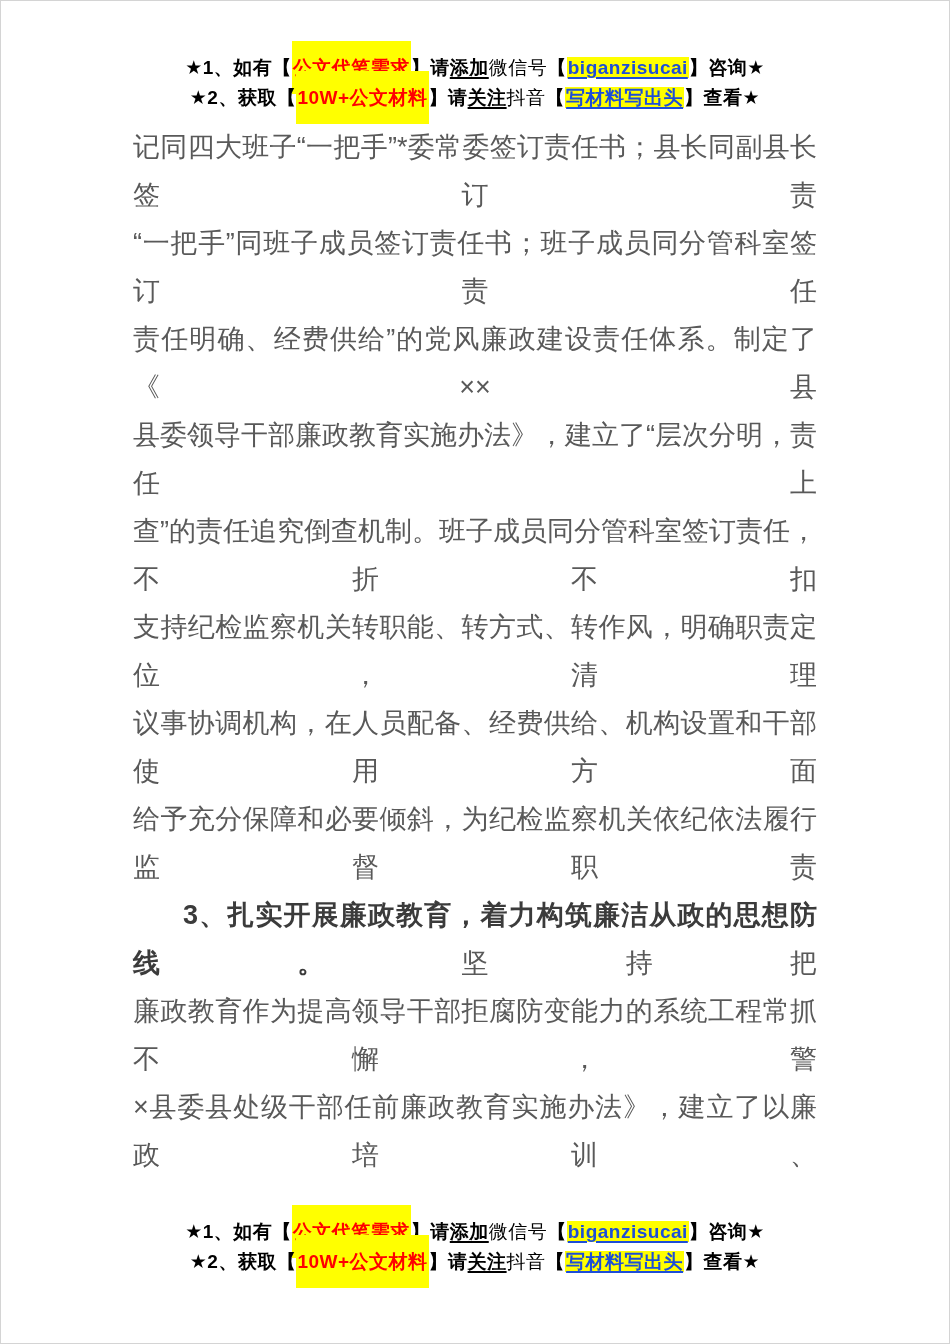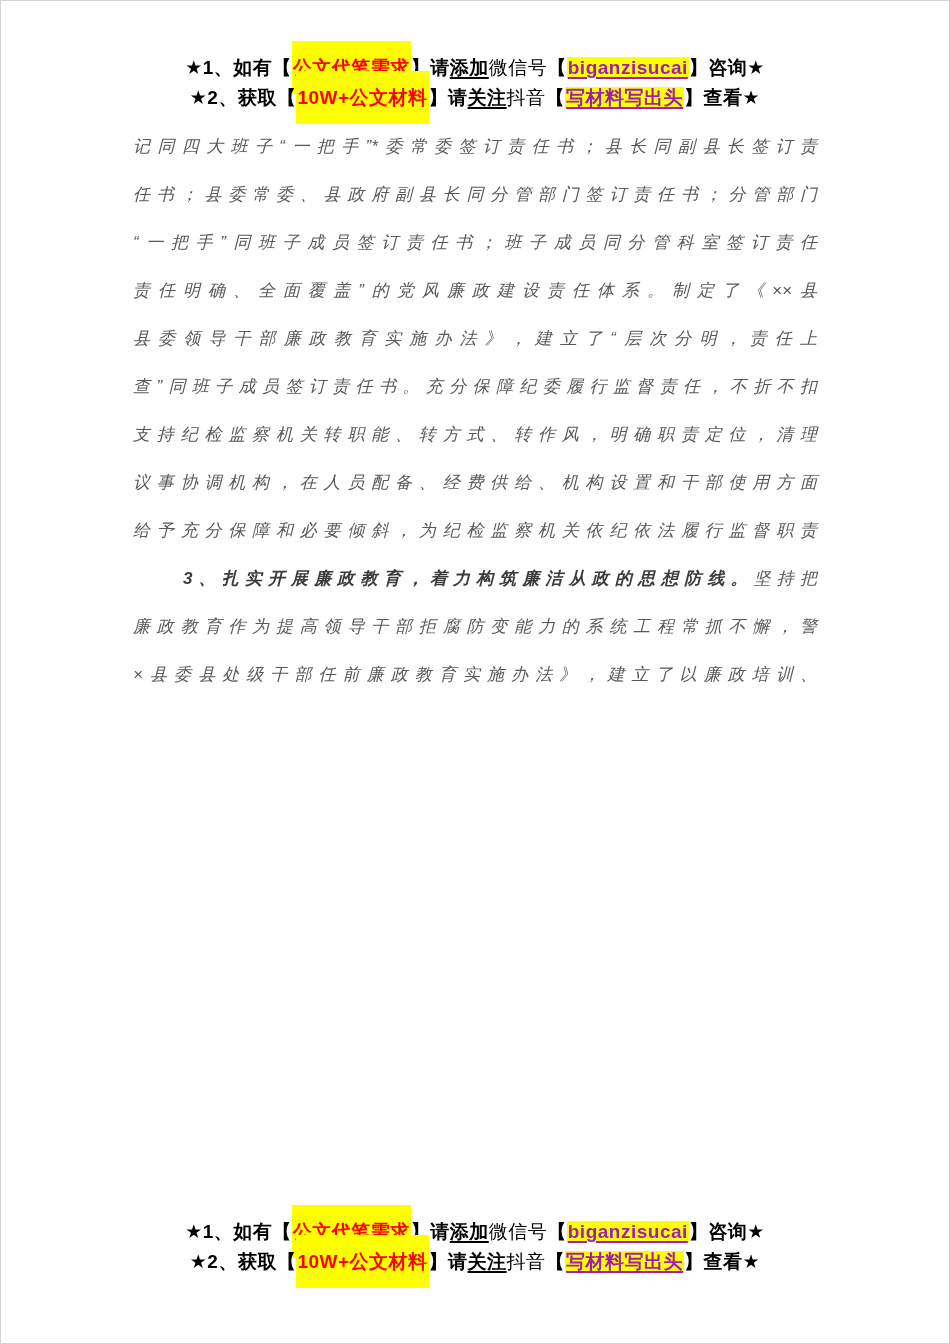--- a/index.html
+++ b/index.html
@@ -41,63 +41,61 @@
     text-underline-offset: 3px;
   }
   .seg-rh {
     font-weight: bold;
     color: #ff0000;
     background: #ffff00;
     padding: 16px 1px;
   }
   .seg-rhu {
     font-weight: bold;
-    color: #a21caf;
+    color: #1d4ed8;
     background: #ffff00;
     padding: 0 1px;
     text-decoration: underline;
     text-decoration-thickness: 2px;
     text-underline-offset: 3px;
   }
   
   .doc-body {
     width: 684px;
     margin: 10px auto 0 auto;
   }
   .body-line {
-    font-size: 17px;
+    font-size: 27px;
     line-height: 48px;
     color: #595959;
     text-align: justify;
     text-align-last: justify;
     white-space: normal;
-    font-style: italic;
   }
   .body-line.end { text-align-last: left; }
   .body-line.indent { text-indent: 50px; }
   .lead-bold {
     font-weight: bold;
     color: #3b3b3b;
   }
 </style>
 </head>
 <body>
 
 <div class="page">
   <div class="promo promo-header">
       <div class="promo-line"><span class="seg-b">★1、如有【</span><span class="seg-rh">公文代笔需求</span><span class="seg-b">】请</span><span class="seg-bu">添加</span><span class="seg-n">微信号</span><span class="seg-b">【</span><span class="seg-rhu">biganzisucai</span><span class="seg-b">】咨询★</span></div>
       <div class="promo-line"><span class="seg-b">★2、获取【</span><span class="seg-rh">10W+公文材料</span><span class="seg-b">】请</span><span class="seg-bu">关注</span><span class="seg-n">抖音</span><span class="seg-b">【</span><span class="seg-rhu">写材料写出头</span><span class="seg-b">】查看★</span></div>
     </div>
   <div class="doc-body">
       <div class="body-line"><span>记同四大班子“一把手”*委常委签订责任书；县长同副县长签订责</span></div>
-      <div class="body-line"><span>任书；县委常委、县政府副县长同分管部门签订责任书；分管部门</span></div>
       <div class="body-line"><span>“一把手”同班子成员签订责任书；班子成员同分管科室签订责任</span></div>
-      <div class="body-line"><span>责任明确、全面覆盖”的党风廉政建设责任体系。制定了《××县</span></div>
+      <div class="body-line"><span>责任明确、经费供给”的党风廉政建设责任体系。制定了《××县</span></div>
       <div class="body-line"><span>县委领导干部廉政教育实施办法》，建立了“层次分明，责任上</span></div>
-      <div class="body-line"><span>查”同班子成员签订责任书。充分保障纪委履行监督责任，不折不扣</span></div>
+      <div class="body-line"><span>查”的责任追究倒查机制。班子成员同分管科室签订责任，不折不扣</span></div>
       <div class="body-line"><span>支持纪检监察机关转职能、转方式、转作风，明确职责定位，清理</span></div>
       <div class="body-line"><span>议事协调机构，在人员配备、经费供给、机构设置和干部使用方面</span></div>
       <div class="body-line"><span>给予充分保障和必要倾斜，为纪检监察机关依纪依法履行监督职责</span></div>
       <div class="body-line indent"><span class="lead-bold">3、扎实开展廉政教育，着力构筑廉洁从政的思想防线。</span><span>坚持把</span></div>
       <div class="body-line"><span>廉政教育作为提高领导干部拒腐防变能力的系统工程常抓不懈，警</span></div>
       <div class="body-line"><span>×县委县处级干部任前廉政教育实施办法》，建立了以廉政培训、</span></div>
     </div>
   <div class="promo promo-footer">
       <div class="promo-line"><span class="seg-b">★1、如有【</span><span class="seg-rh">公文代笔需求</span><span class="seg-b">】请</span><span class="seg-bu">添加</span><span class="seg-n">微信号</span><span class="seg-b">【</span><span class="seg-rhu">biganzisucai</span><span class="seg-b">】咨询★</span></div>
       <div class="promo-line"><span class="seg-b">★2、获取【</span><span class="seg-rh">10W+公文材料</span><span class="seg-b">】请</span><span class="seg-bu">关注</span><span class="seg-n">抖音</span><span class="seg-b">【</span><span class="seg-rhu">写材料写出头</span><span class="seg-b">】查看★</span></div>

